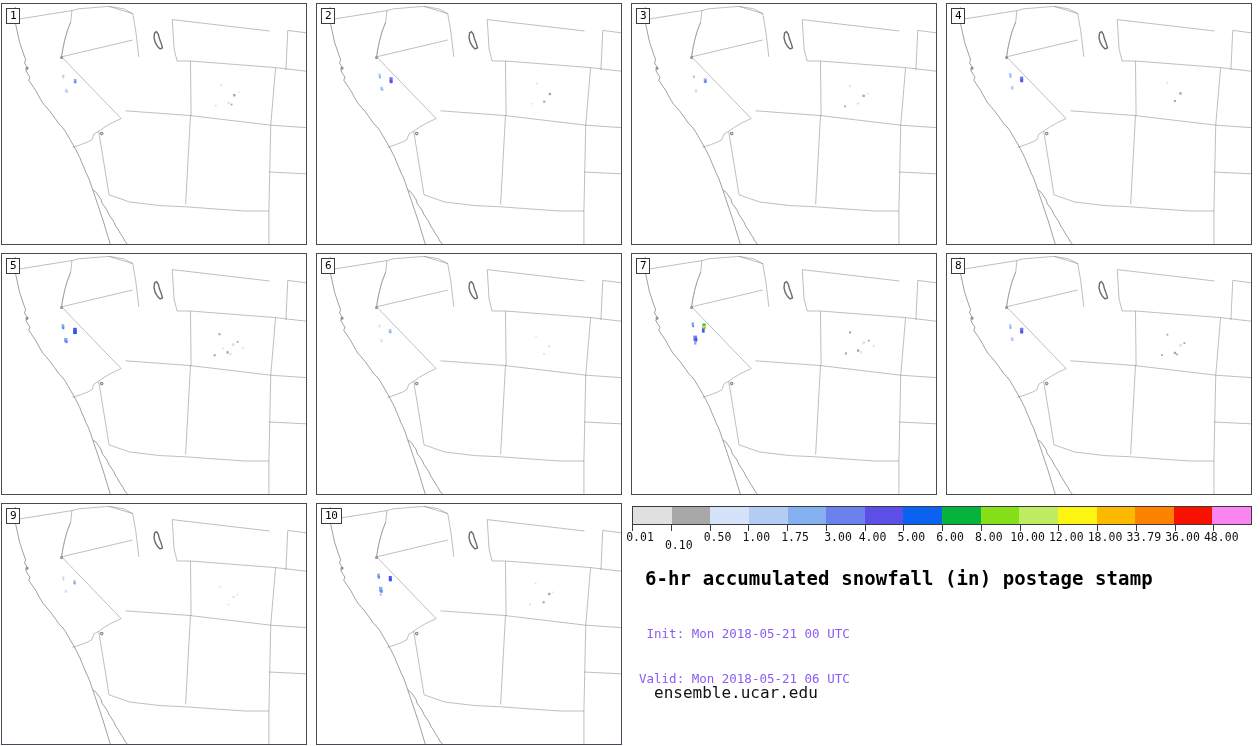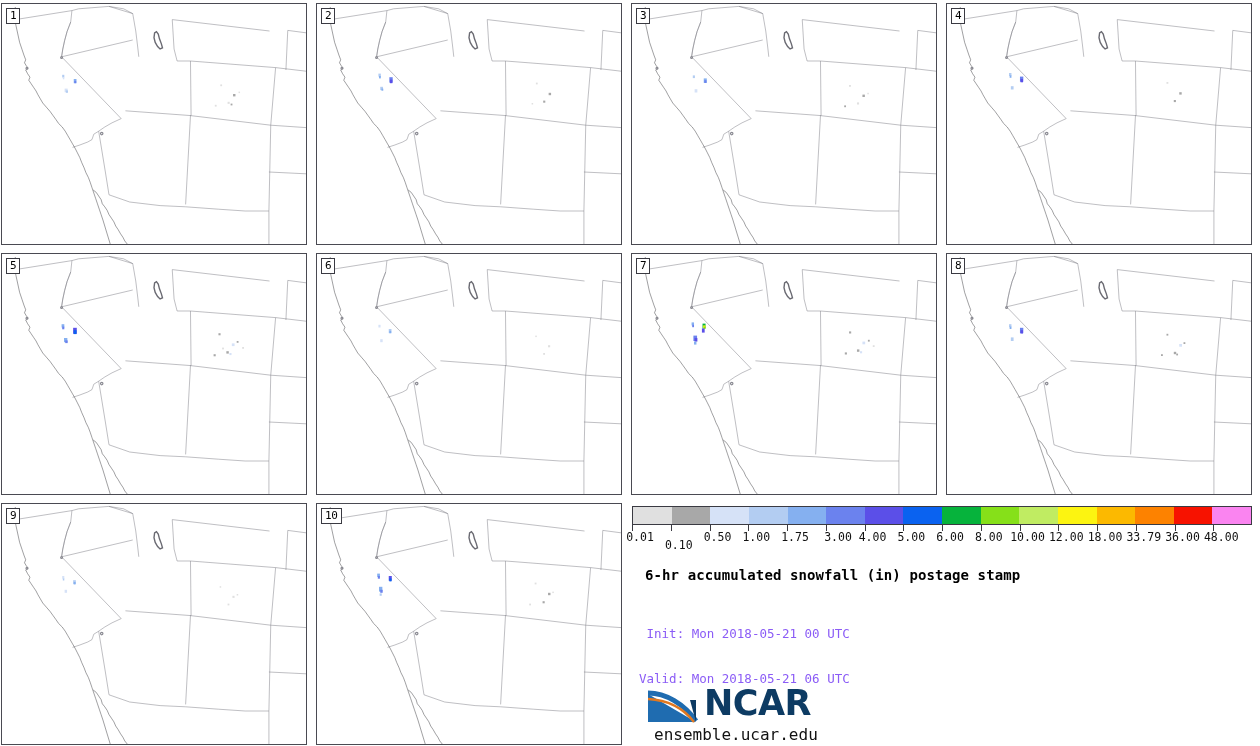--- a/index.html
+++ b/index.html
@@ -93,21 +93,21 @@
     color: #111111;
     white-space: nowrap;
   }
 
   
   #title-text {
     position: absolute;
     left: 645px;
     top: 567px;
     font-family: "DejaVu Sans Mono", "Liberation Mono", monospace;
-    font-size: 14px;
+    font-size: 19px;
     font-weight: bold;
     color: #000000;
     letter-spacing: 0.1px;
     white-space: nowrap;
   }
   #meta-block {
     position: absolute;
     left: 639px;
     top: 596px;
     font-family: "DejaVu Sans Mono", "Liberation Mono", monospace;
@@ -745,23 +745,14 @@
 </div>
 
 <div id="title-text">6-hr accumulated snowfall (in) postage stamp</div>
 
 <div id="meta-block">
   <span class="meta-line"> Init: Mon 2018-05-21 00 UTC</span>
   <span class="meta-line">Valid: Mon 2018-05-21 06 UTC</span>
 </div>
 
 <div id="logo-block">
-  <div id="logo-row">
-    <svg id="logo-mark" viewBox="0 0 56 42">
-      <path d="M2 40 L2 12 L50 40 Z" fill="#1f6cb0"></path>
-      <path d="M2 11 C20 11 38 22 50 39" fill="none" stroke="#1f6cb0" stroke-width="5"></path>
-      <path d="M2 17 C22 18 38 27 48 40" fill="none" stroke="#e07820" stroke-width="2.4"></path>
-      <path d="M44 18 L50 18 L50 40 Z" fill="#0d3b63"></path>
-    </svg>
-    <span id="logo-word">NCAR</span>
-  </div>
   <div id="logo-url">ensemble.ucar.edu</div>
 </div>
 
 </body></html>

